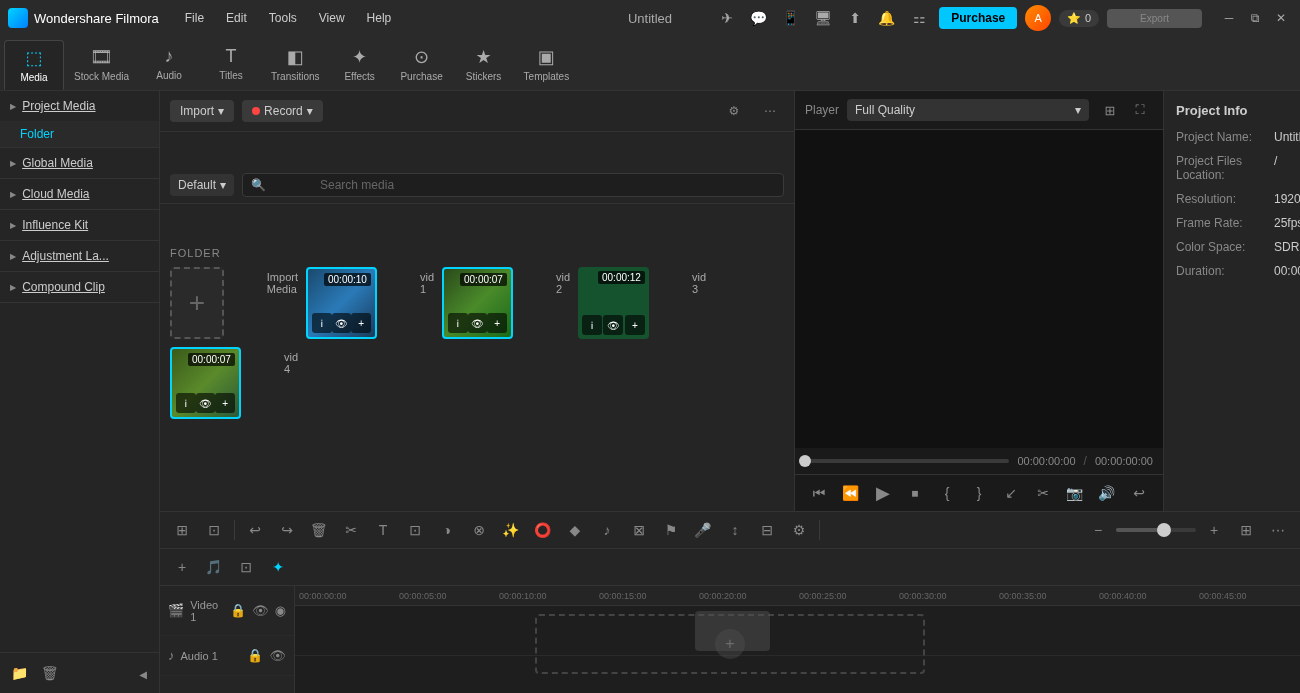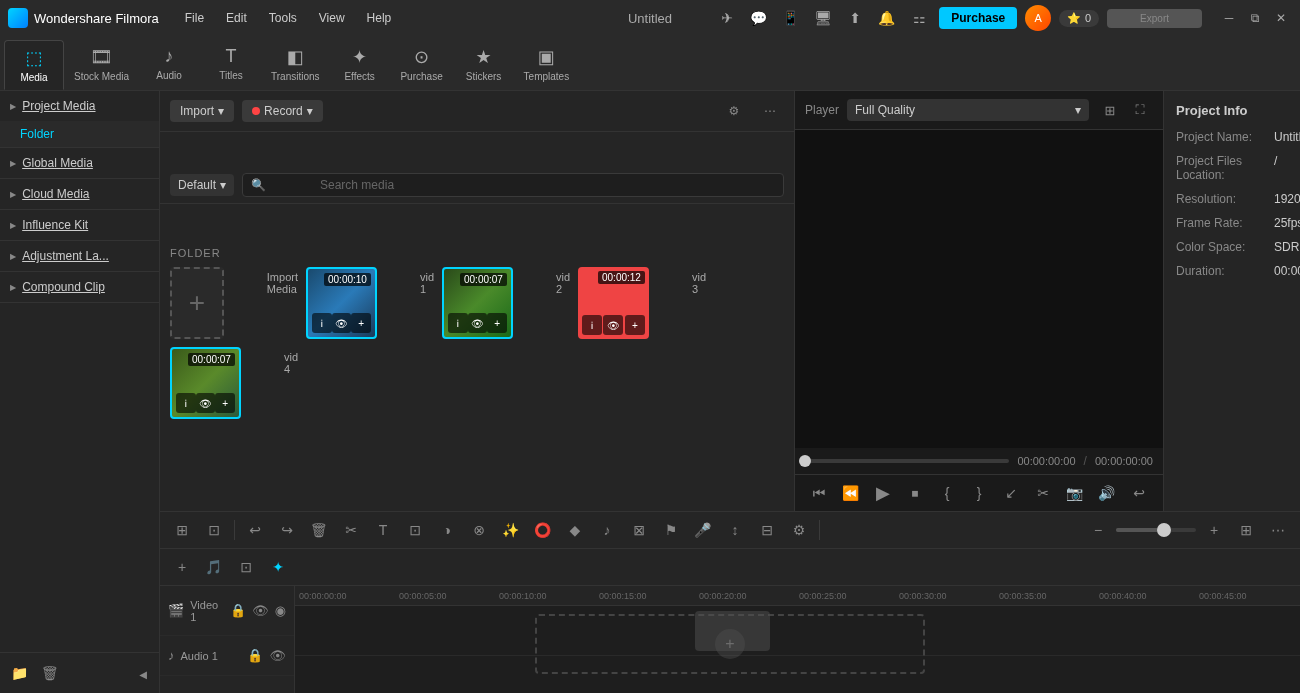--- a/index.html
+++ b/index.html
@@ -450,21 +450,21 @@
       font-size: 10px;
     }
 
     .thumb-vid1 {
       background: linear-gradient(135deg, #1a4a6e 0%, #2a7ab8 50%, #1a3a5a 100%);
     }
     .thumb-vid2 {
       background: linear-gradient(135deg, #2a4a1a, #4a8a2a, #1a6a1a);
     }
     .thumb-vid3 {
-      background: #ef4444;
+      background: #14532d;
     }
     .thumb-vid4 {
       background: linear-gradient(135deg, #3a5a1a, #5a8a2a, #2a5a3a);
     }
 
     .media-name {
       font-size: 11px;
       color: #aaa;
       margin-top: 4px;
       text-align: left;

